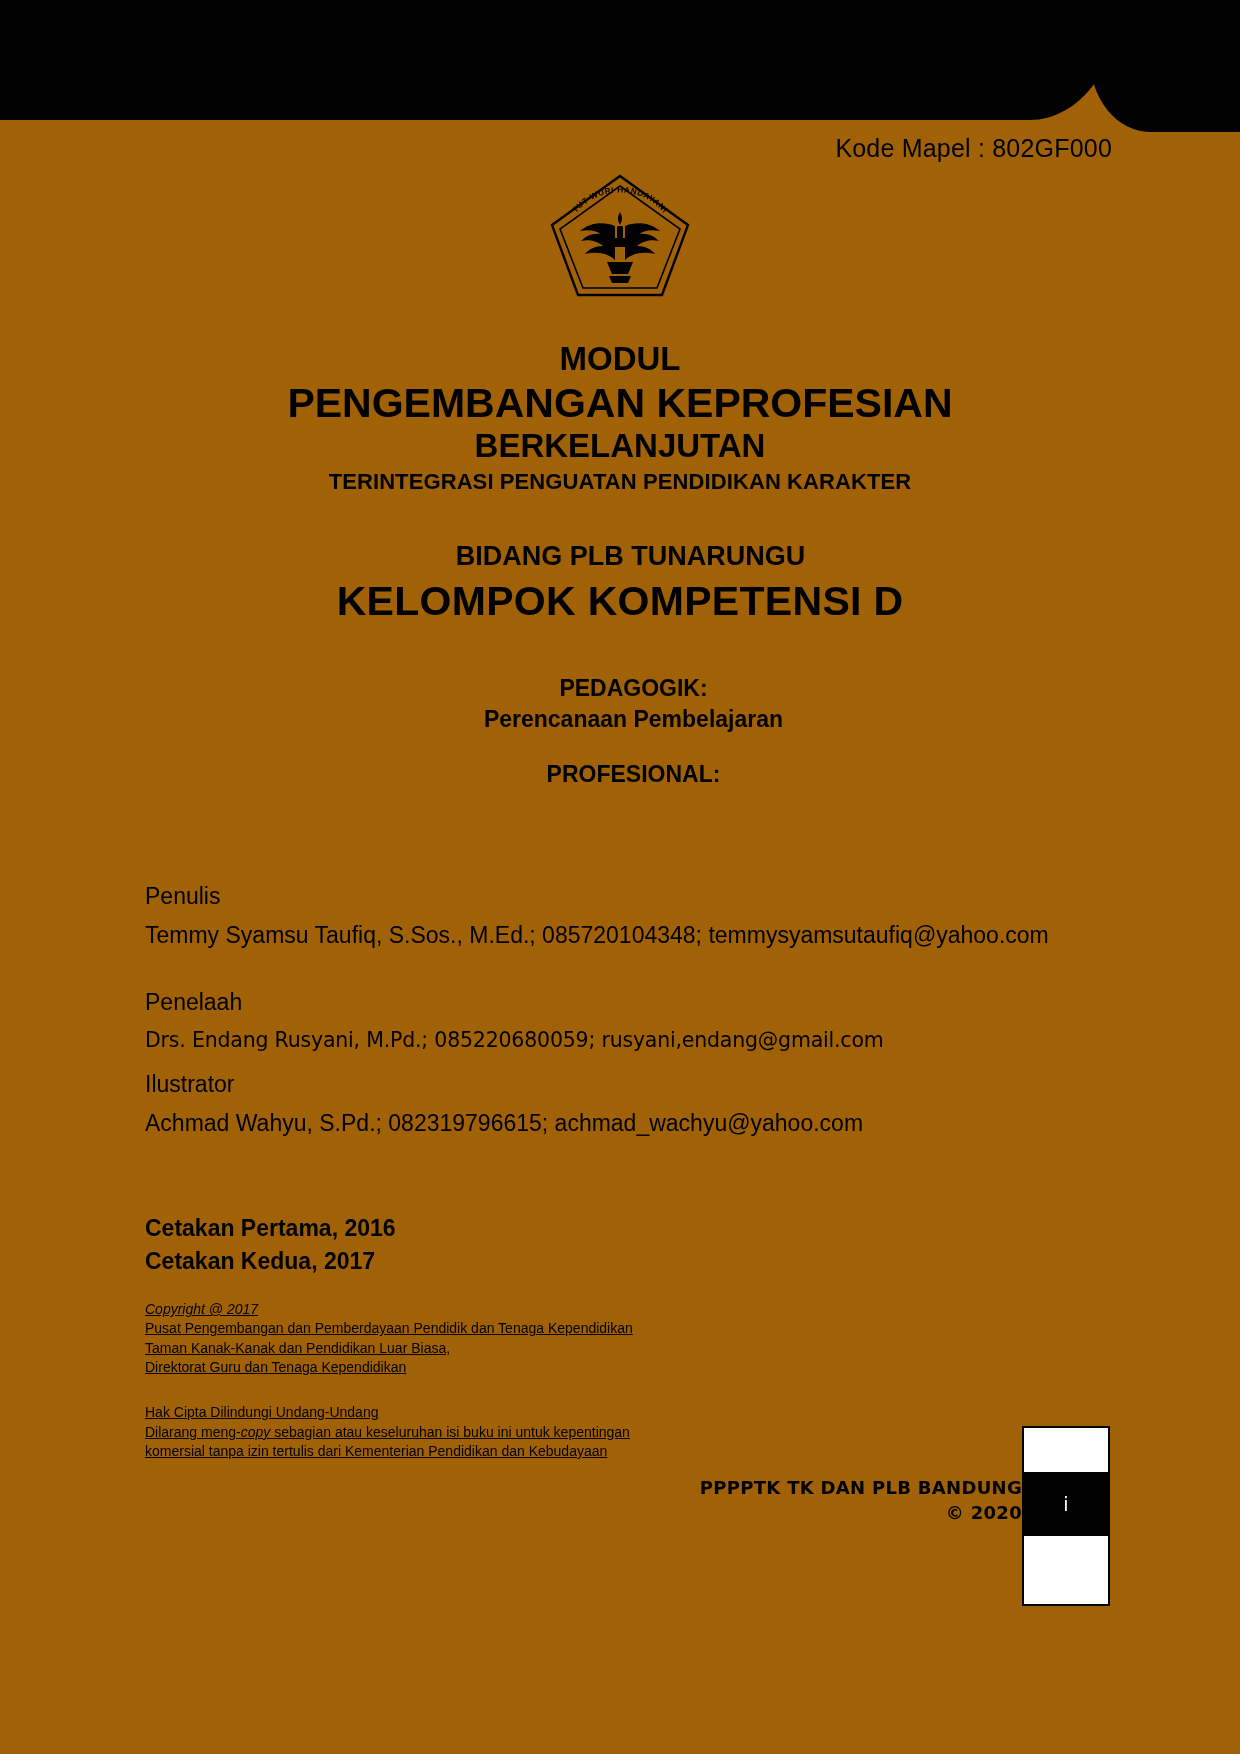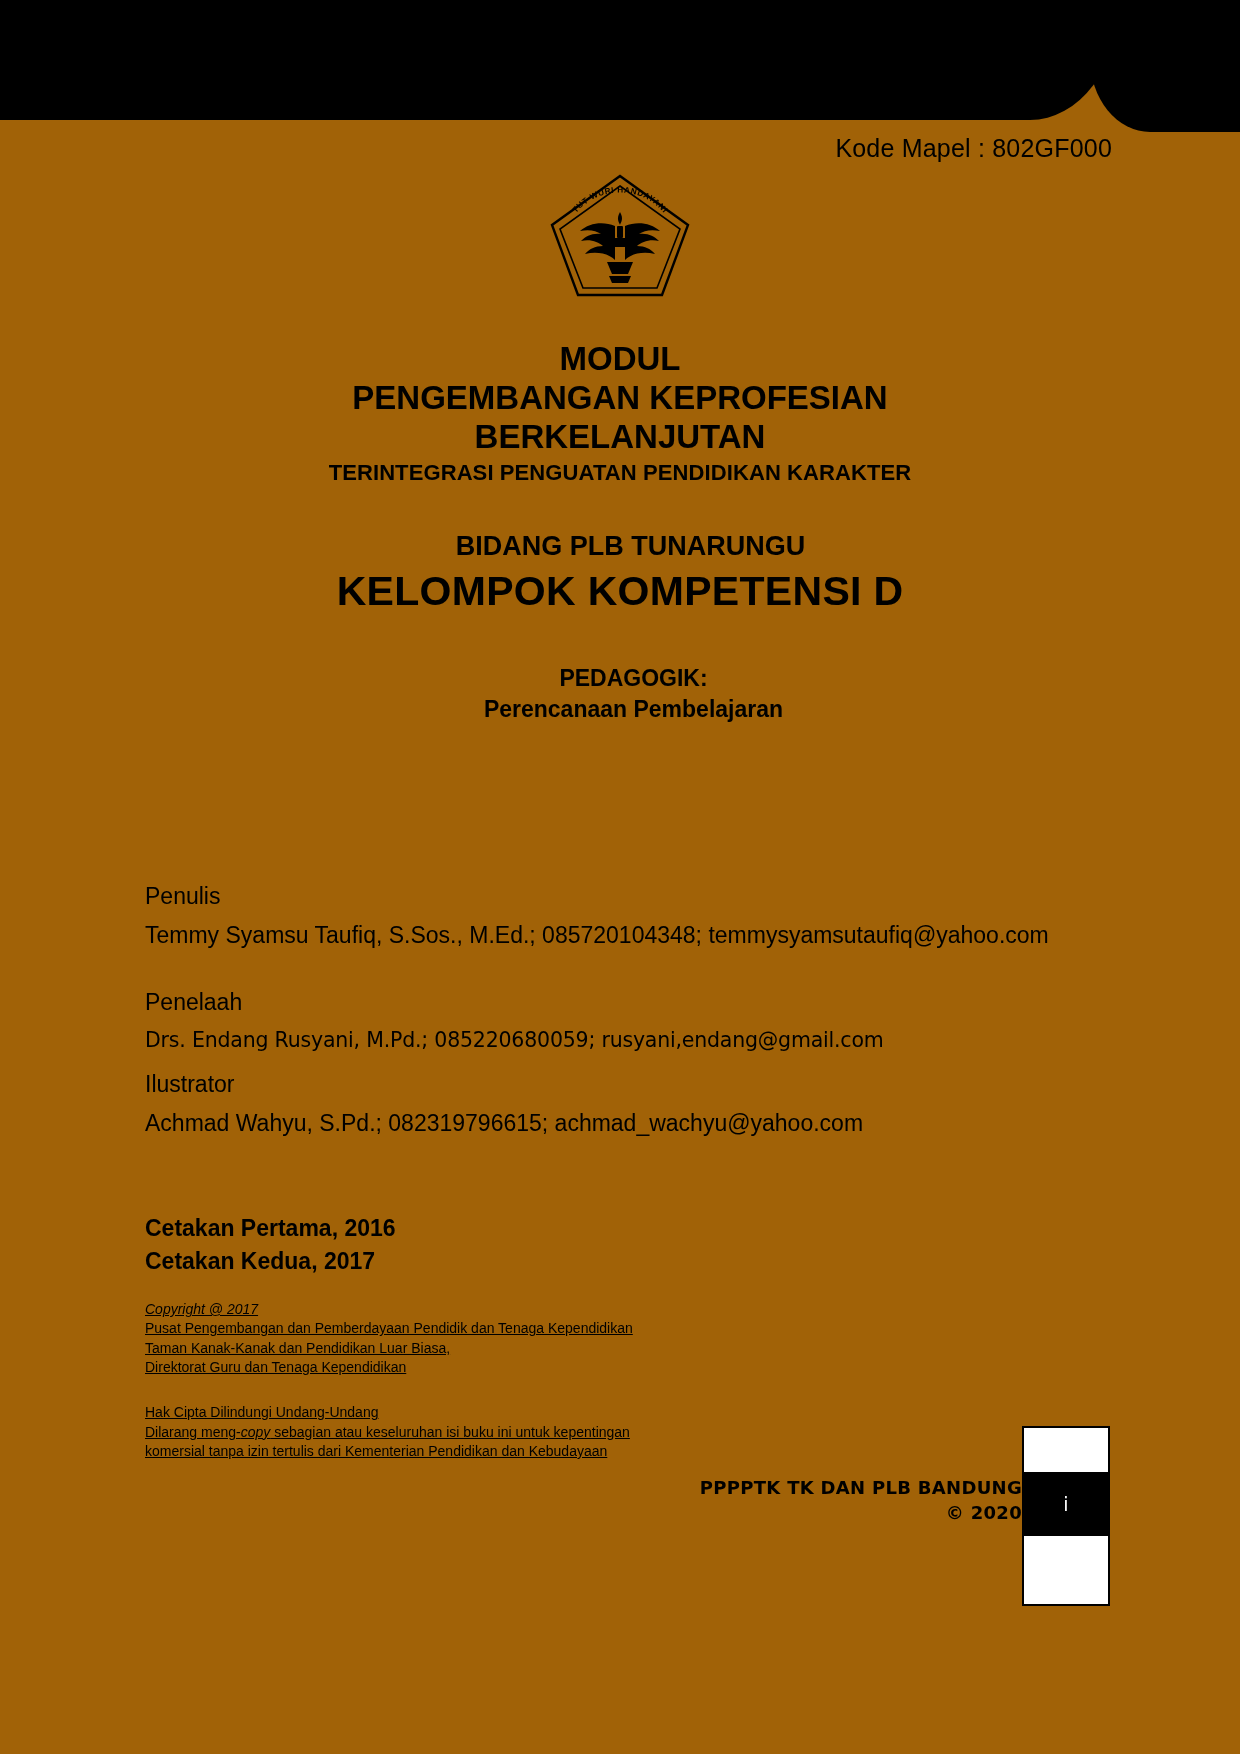--- a/index.html
+++ b/index.html
@@ -69,21 +69,21 @@
   
   .title-block {
     position: absolute;
     top: 340px;
     left: 0;
     width: 1240px;
     text-align: center;
     font-weight: bold;
   }
   .t-modul      { font-size: 33px; line-height: 1.18; }
-  .t-pengembang { font-size: 33px; line-height: 1.18; }
+  .t-pengembang { font-size: 41px; line-height: 1.18; }
   .t-berkelanjut{ font-size: 33px; line-height: 1.18; }
   .t-terintegr  { font-size: 22px; line-height: 1.3; margin-top: 2px; letter-spacing: 0.1px; }
   .t-bidang     { font-size: 27px; margin-top: 44px; padding-left: 21px; }
   .t-kelompok   { font-size: 41px; margin-top: 6px; letter-spacing: 0.3px; }
 
   .comp-block {
     margin-top: 48px;
     font-weight: bold;
     padding-left: 27px;
   }
@@ -223,20 +223,21 @@
     <div class="t-pengembang">PENGEMBANGAN KEPROFESIAN</div>
     <div class="t-berkelanjut">BERKELANJUTAN</div>
     <div class="t-terintegr">TERINTEGRASI PENGUATAN PENDIDIKAN KARAKTER</div>
     <div class="t-bidang">BIDANG PLB TUNARUNGU</div>
     <div class="t-kelompok">KELOMPOK KOMPETENSI D</div>
 
     <div class="comp-block">
       <div class="comp-head">PEDAGOGIK:</div>
       <div class="comp-sub">Perencanaan Pembelajaran</div>
       <div class="comp-gap"></div>
+      <div class="comp-head">PROFESIONAL:</div>
     </div>
   </div>
 
   <div class="credits">
     <div class="cred-role">Penulis</div>
     <div class="cred-name">Temmy Syamsu Taufiq, S.Sos., M.Ed.; 085720104348; temmysyamsutaufiq@yahoo.com</div>
     <div class="cred-gap"></div>
     <div class="cred-role">Penelaah</div>
     <div class="cred-name narrow">Drs. Endang Rusyani, M.Pd.; 085220680059; rusyani,endang@gmail.com</div>
     <div class="cred-gap-sm"></div>

